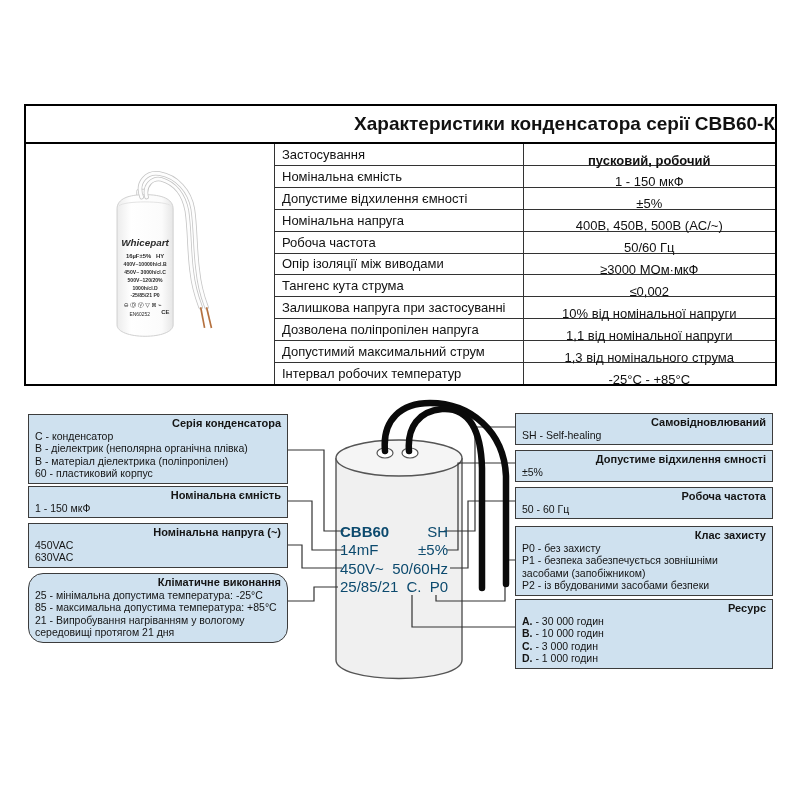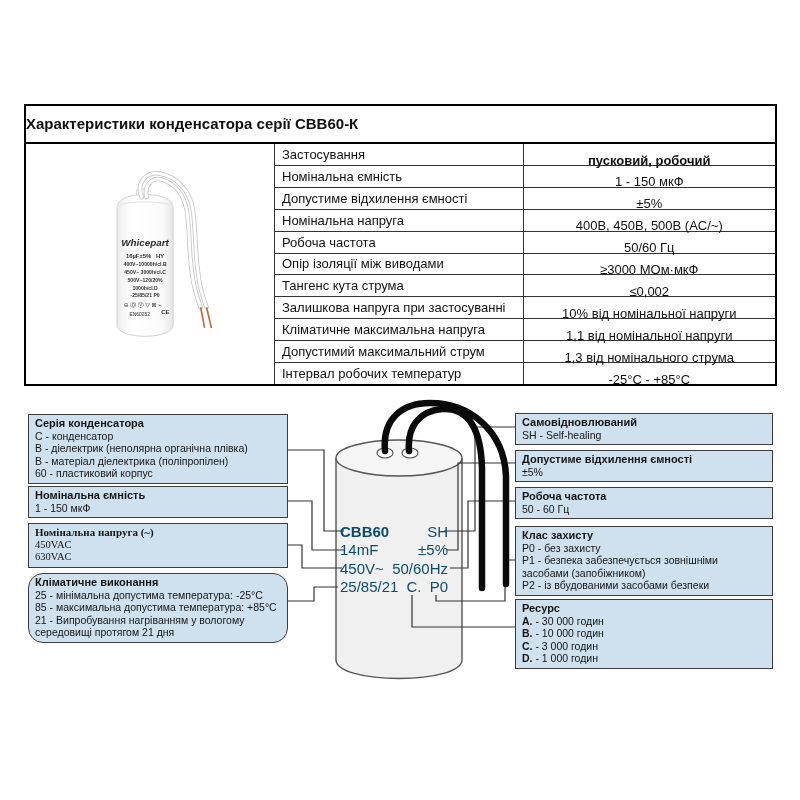--- a/index.html
+++ b/index.html
@@ -2,21 +2,21 @@
 <html><head>
 <meta charset="utf-8">
 <style>
   html,body{margin:0;padding:0;background:#fff;}
   .page{position:relative;width:800px;height:800px;background:#ffffff;overflow:hidden;
         font-family:"Liberation Sans","DejaVu Sans",sans-serif;color:#111;}
 
   
   .spec-table{position:absolute;left:24px;top:104px;width:753px;height:282px;
               border:2px solid #000;background:#fff;box-sizing:border-box;}
-  .table-title{height:36px;line-height:36px;text-align:left;font-weight:bold;font-size:15px;
+  .table-title{height:36px;line-height:36px;text-align:right;font-weight:bold;font-size:19px;
                border-bottom:2px solid #000;}
   .table-body{display:flex;height:240px;}
   .photo-cell{width:249px;border-right:1px solid #333;position:relative;box-sizing:border-box;}
   .photo-cell svg{display:block;width:100%;height:100%;}
   .table-rows{flex:1;display:flex;flex-direction:column;}
   .trow{flex:1;display:flex;border-bottom:1px solid #333;min-height:0;}
   .trow:last-child{border-bottom:none;justify-content:flex-end;}
   .tcell{display:flex;align-items:center;font-size:13px;box-sizing:border-box;}
   .tprop{width:49.7%;border-right:1px solid #333;padding-left:7px;}
   .tval{flex:1;justify-content:center;text-align:center;padding:16px 4px;}
@@ -25,21 +25,21 @@
   
   .diagram-svg,.wires-svg{position:absolute;left:0;top:0;width:800px;height:800px;}
   .wires-svg{pointer-events:none;}
 
   
   .callout{position:absolute;background:#cfe1ef;border:1px solid #3c3c3c;
            padding:2px 6px 3px 6px;font-size:10.5px;line-height:12.5px;color:#141414;
            box-sizing:border-box;}
   .callout-left{left:28px;width:260px;}
   .callout-right{left:515px;width:258px;}
-  .ct{font-weight:bold;font-size:11px;}
+  .ct{font-weight:bold;font-size:11px;text-align:right;}
 
   
   .markings{position:absolute;left:340px;top:522px;width:108px;font-size:15px;color:#0c4a6e;}
   .mark-row{display:flex;justify-content:space-between;height:18.5px;align-items:center;}
   .mk-bold{font-weight:bold;}
 </style>
 </head>
 <body>
 
 <div class="page">
@@ -114,21 +114,21 @@
           </div>
           <div class="trow">
             <div class="tcell tprop">Тангенс кута струма</div>
             <div class="tcell tval">≤0,002</div>
           </div>
           <div class="trow">
             <div class="tcell tprop">Залишкова напруга при застосуванні</div>
             <div class="tcell tval">10% від номінальної напруги</div>
           </div>
           <div class="trow">
-            <div class="tcell tprop">Кліматичне максимальна напруга</div>
+            <div class="tcell tprop">Дозволена поліпропілен напруга</div>
             <div class="tcell tval">1,1 від номінальної напруги</div>
           </div>
           <div class="trow">
             <div class="tcell tprop">Допустимий максимальний струм</div>
             <div class="tcell tval">1,3 від номінального струма</div>
           </div>
           <div class="trow">
             <div class="tcell tprop">Інтервал робочих температур</div>
             <div class="tcell tval">-25°C - +85°C</div>
           </div>
@@ -163,21 +163,21 @@
         <div class="ct">Серія конденсатора</div>
         <div class="cl">C - конденсатор</div>
         <div class="cl">B - діелектрик (неполярна органічна плівка)</div>
         <div class="cl">B - матеріал діелектрика (поліпропілен)</div>
         <div class="cl">60 - пластиковий корпус</div>
       </div>
       <div class="callout callout-left" style="top: 486px;">
         <div class="ct">Номінальна ємність</div>
         <div class="cl">1 - 150 мкФ</div>
       </div>
-      <div class="callout callout-left" style="top: 523px; font-family: Liberation Serif, serif;">
+      <div class="callout callout-left" style="top: 523px;">
         <div class="ct">Номінальна напруга (~)</div>
         <div class="cl">450VAC</div>
         <div class="cl">630VAC</div>
       </div>
       <div class="callout callout-left" style="top: 573px; border-radius: 15px;">
         <div class="ct">Кліматичне виконання</div>
         <div class="cl">25 - мінімальна допустима температура: -25°C</div>
         <div class="cl">85 - максимальна допустима температура: +85°C</div>
         <div class="cl">21 - Випробування нагріванням у вологому середовищі протягом 21 дня</div>
       </div>

